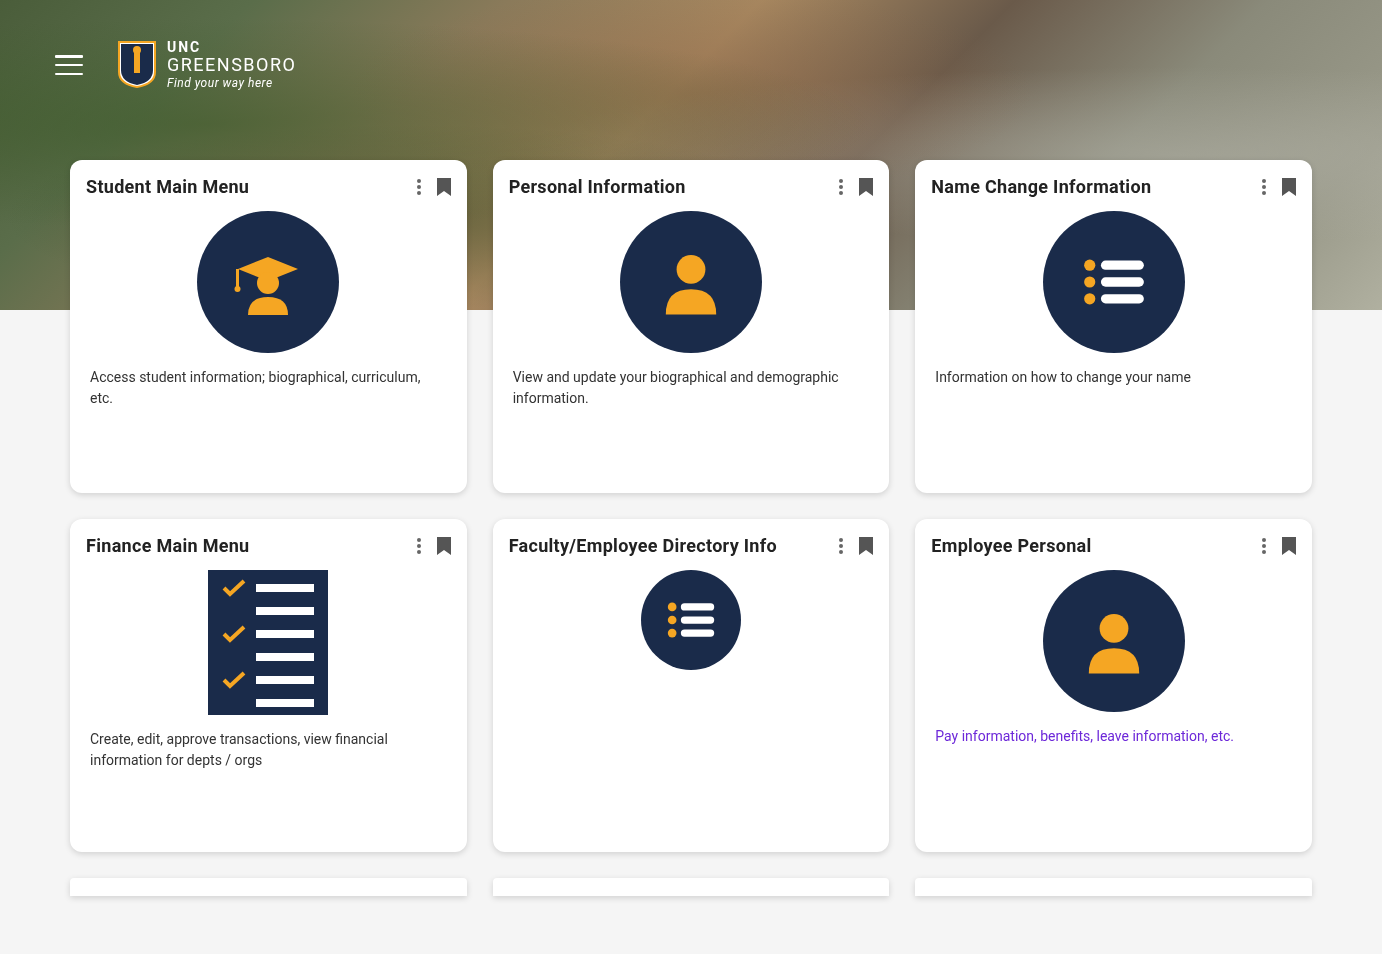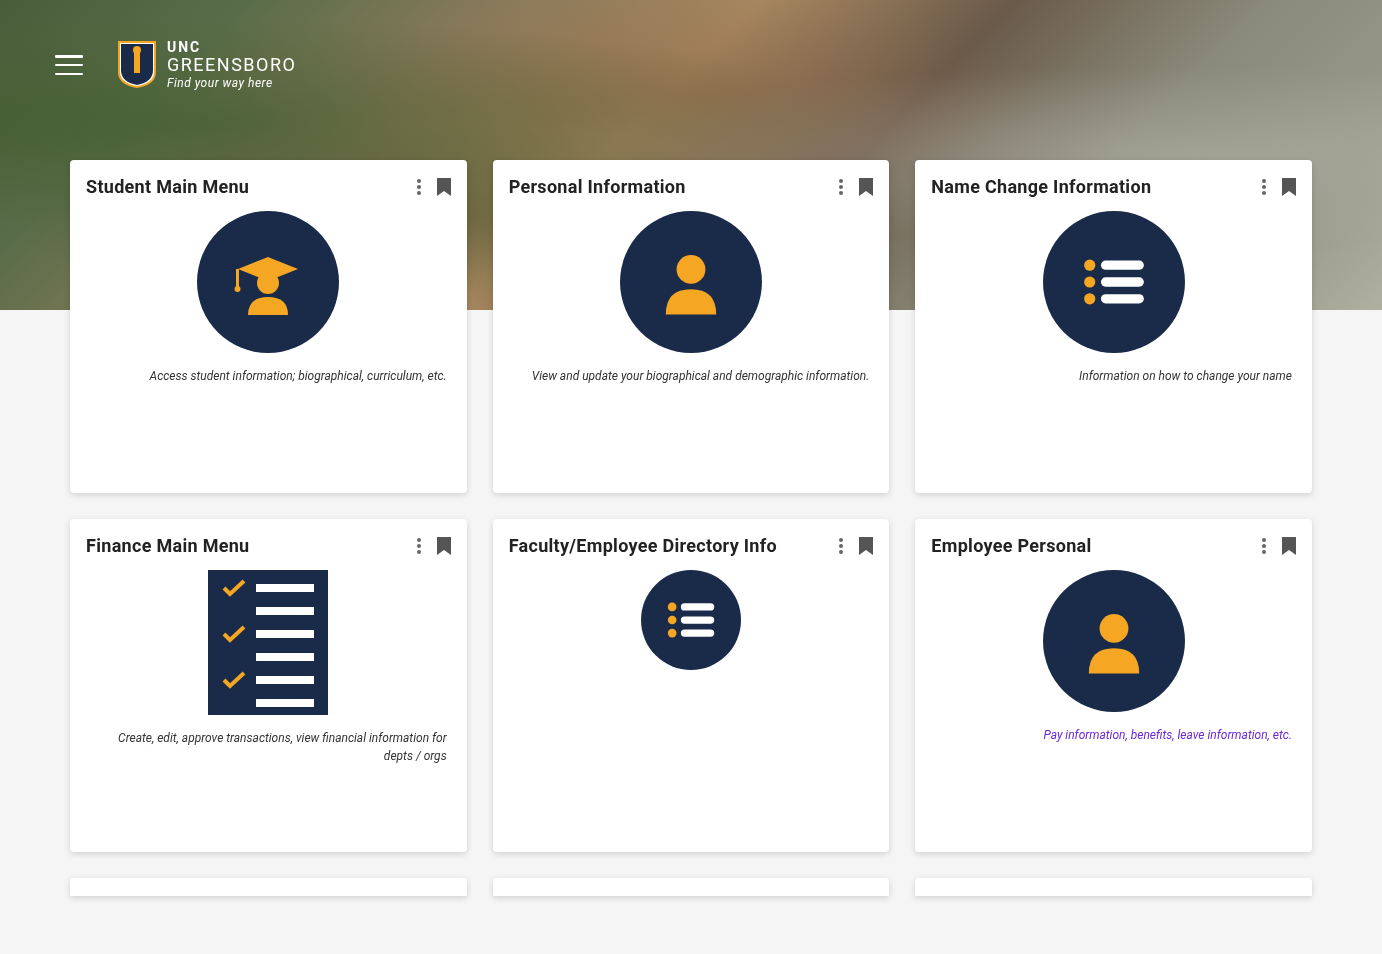--- a/index.html
+++ b/index.html
@@ -106,21 +106,21 @@
       position: relative;
       z-index: 5;
       padding: 70px 70px 0 70px;
       display: grid;
       grid-template-columns: repeat(3, 1fr);
       gap: 26px 26px;
     }
     
     .card {
       background: #fff;
-      border-radius: 4px;
+      border-radius: 12px;
       box-shadow: 0 2px 6px rgba(0,0,0,0.15);
       height: 333px;
       padding: 16px 16px 20px 16px;
       position: relative;
       cursor: pointer;
     }
     
     .card-header {
       display: flex;
       align-items: center;
@@ -173,26 +173,25 @@
       width: 142px;
       height: 142px;
       border-radius: 50%;
       background: #1a2b4a;
       display: flex;
       align-items: center;
       justify-content: center;
     }
     
     .card-desc {
-      text-align: right;
-      font-size: 12px;
+      text-align: left;
+      font-size: 14px;
       color: #333;
       line-height: 1.5;
       padding: 0 4px;
-      font-style: italic;
     }
     
     .card-desc.link-style {
       color: #6d28d9;
     }
     
     .clipboard-icon {
       width: 120px;
       height: 145px;
       background: #1a2b4a;

